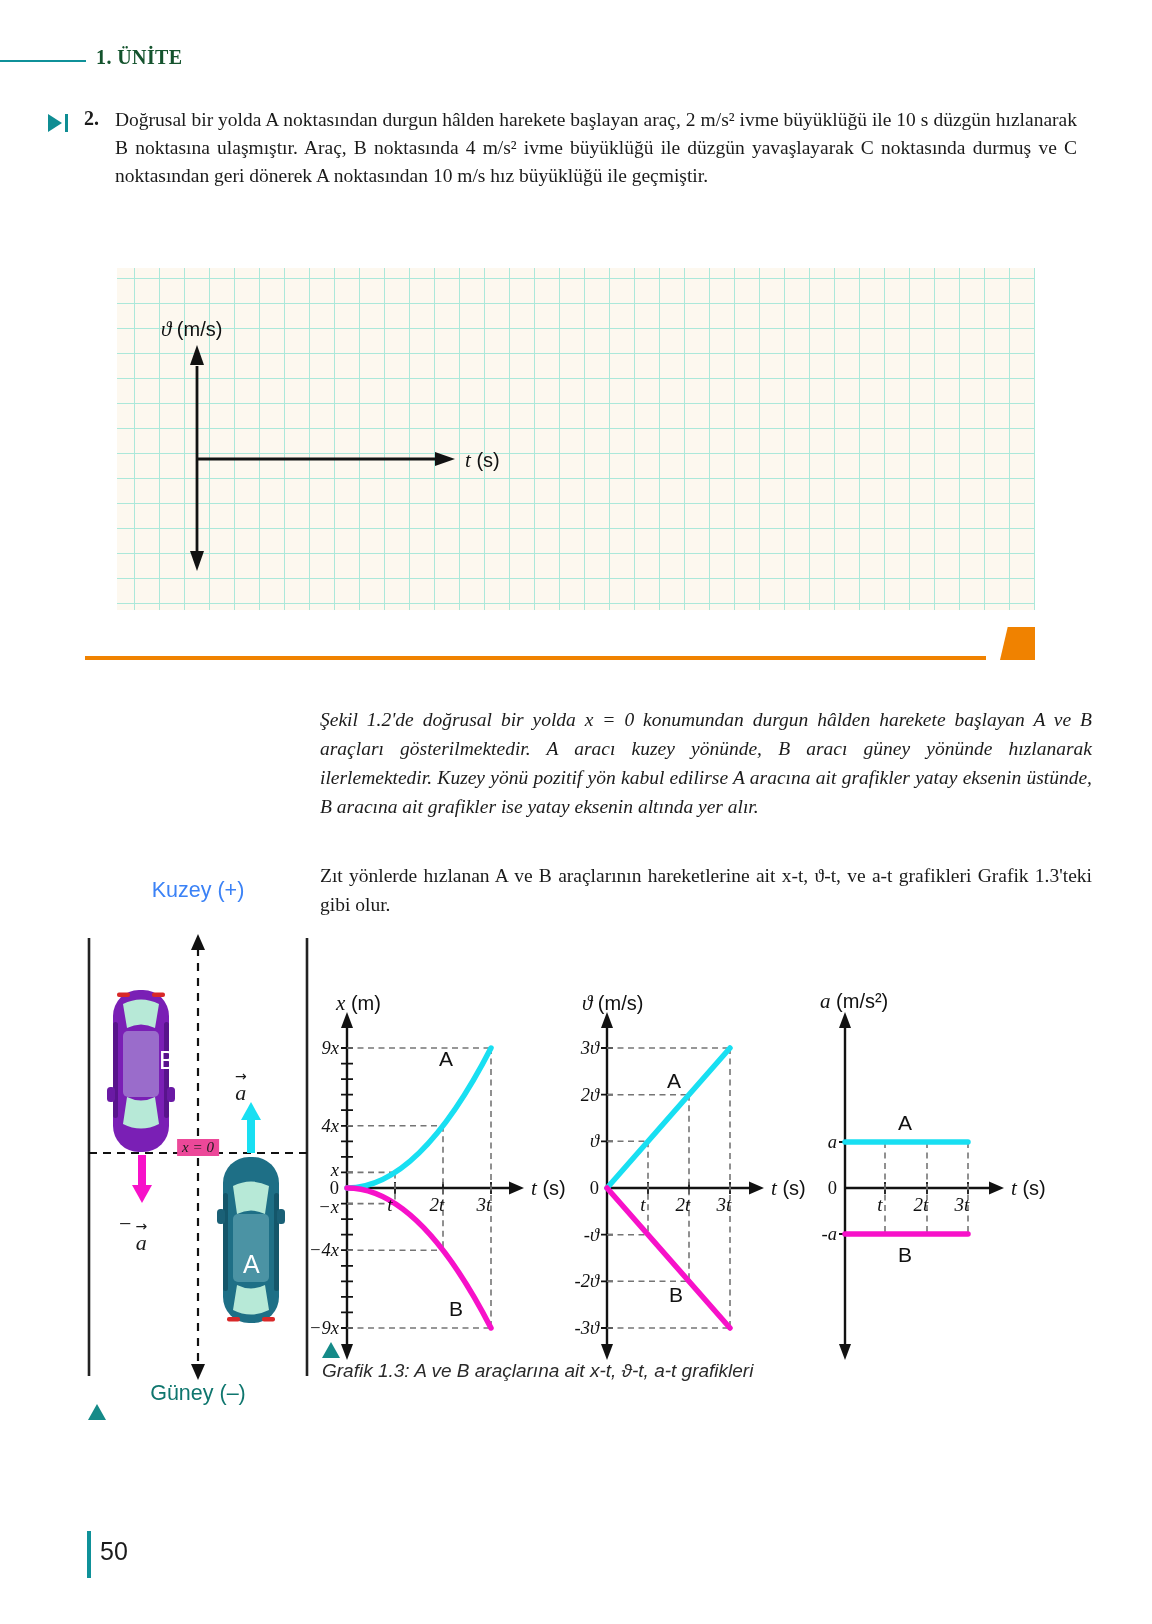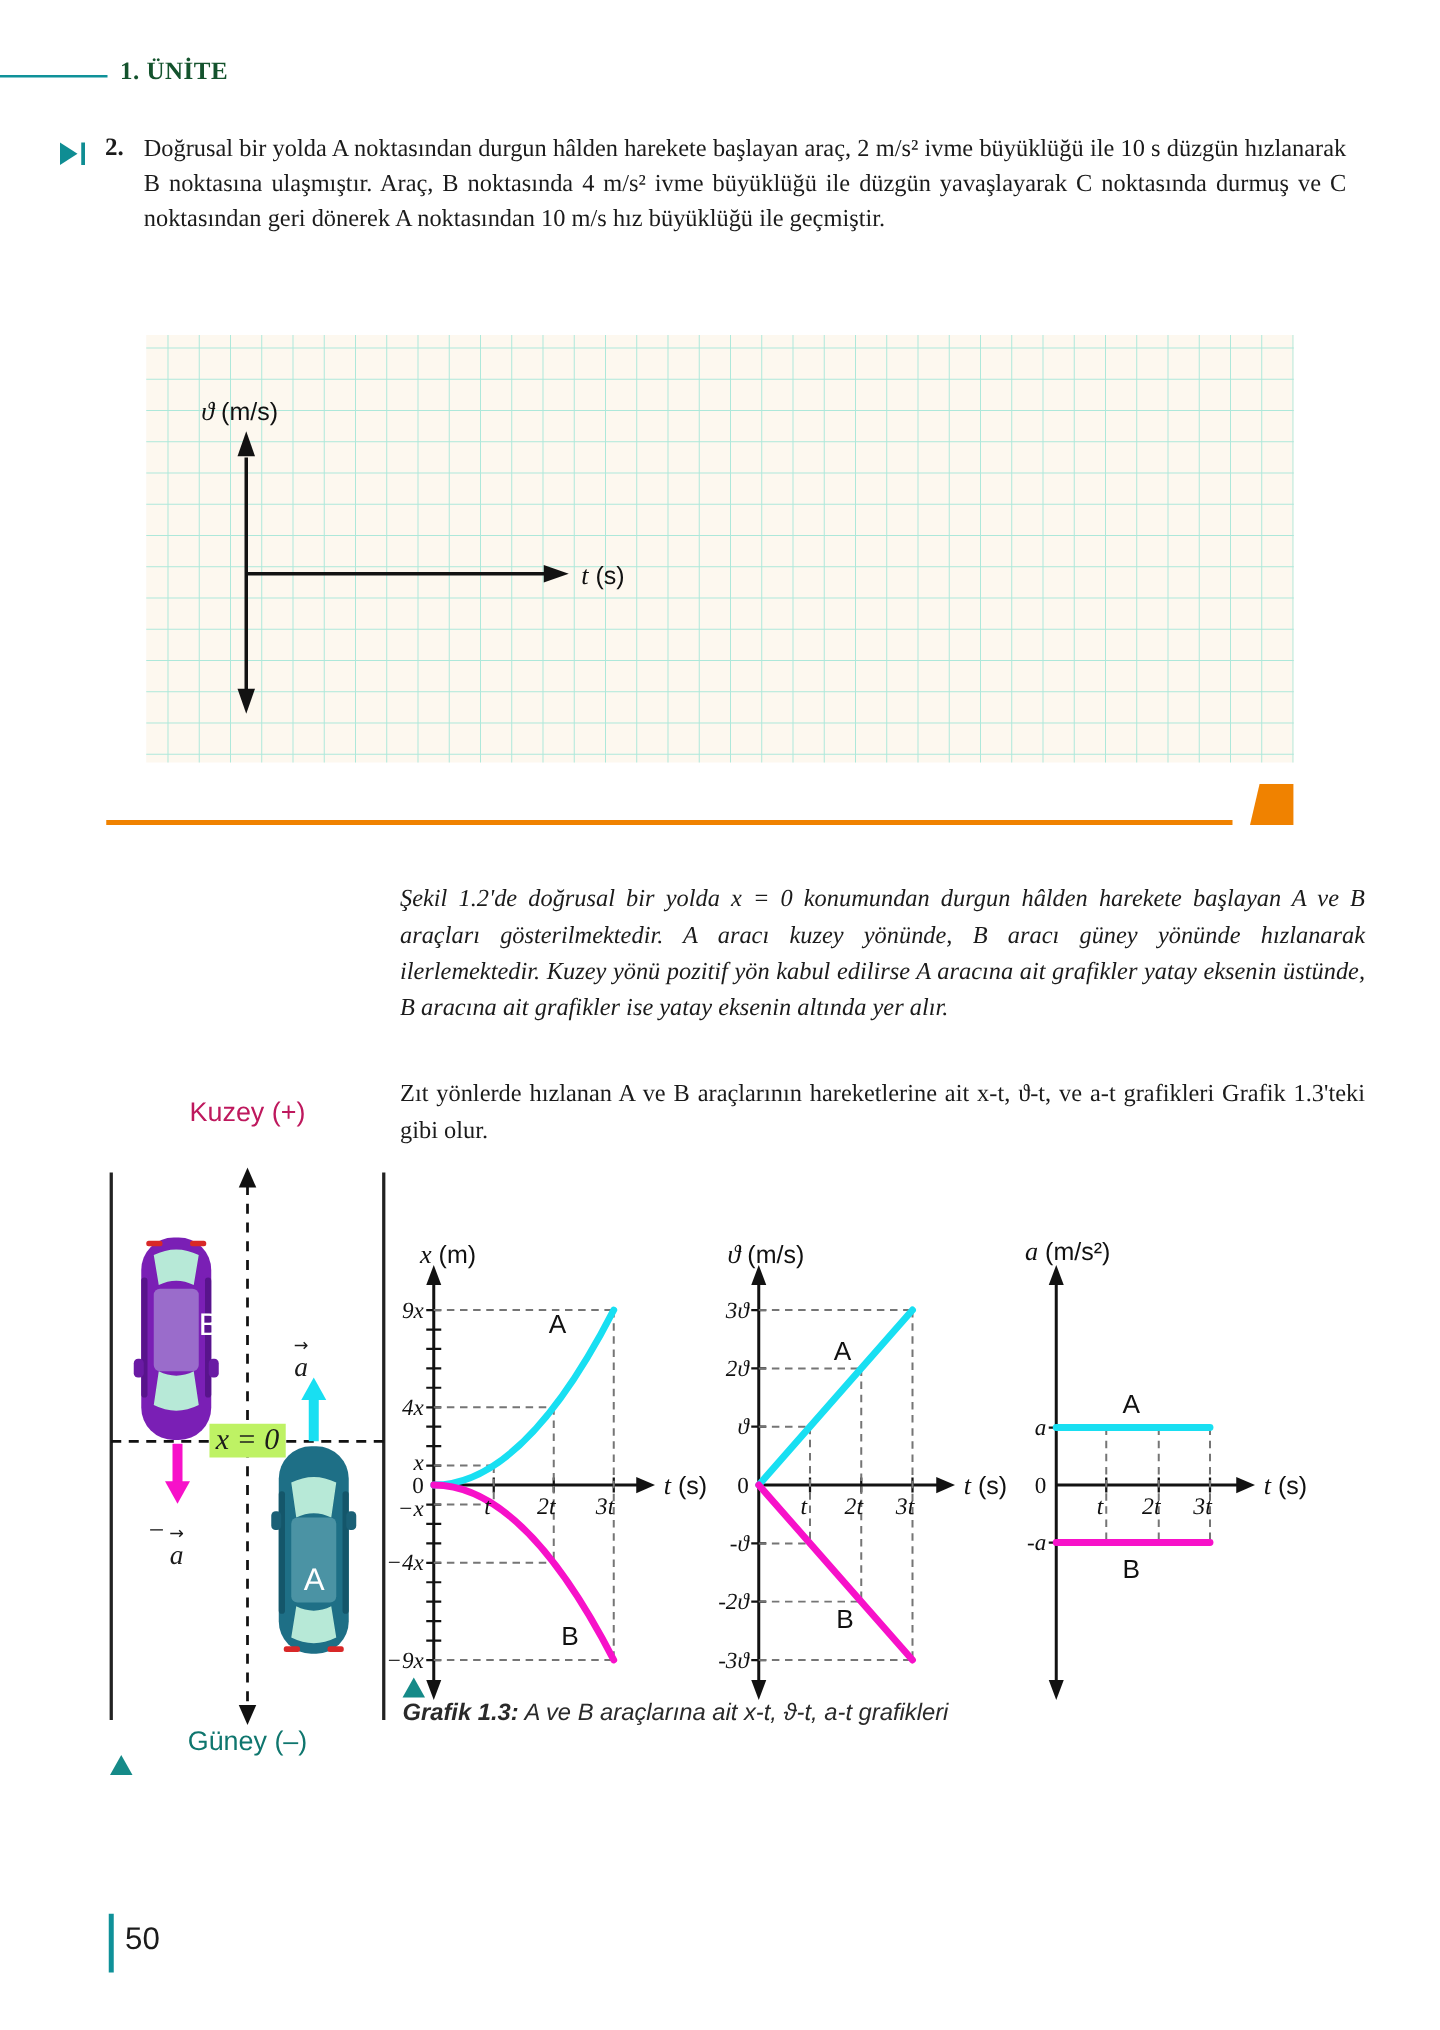--- a/index.html
+++ b/index.html
@@ -29,41 +29,41 @@
   .orange-corner{left:1000px;top:627px;width:35px;height:33px;background:#f08200;
     clip-path:polygon(22% 0,100% 0,100% 100%,0 100%);}
   
   .para1{left:320px;top:705px;width:772px;font-size:19.5px;line-height:29px;font-style:italic;}
   .para2{left:320px;top:861px;width:772px;font-size:19.5px;line-height:29px;}
   .para3{left:320px;top:1452px;width:778px;font-size:20px;line-height:30px;
          font-family:"Liberation Sans","DejaVu Sans",sans-serif;}
   
   .figure{left:85px;top:878px;width:226px;height:550px;}
   .fig-north{left:0;top:0;width:226px;text-align:center;font-size:21.5px;
-             font-family:"Liberation Sans","DejaVu Sans",sans-serif;color:#be185d;}
+             font-family:"Liberation Sans","DejaVu Sans",sans-serif;color:#3b82f6;}
   .fig-south{left:0;top:503px;width:226px;text-align:center;font-size:21.5px;
              font-family:"Liberation Sans","DejaVu Sans",sans-serif;color:#0f766e;}
   .road{left:0;top:28px;}
-  .x0-label{left:50%;transform:translateX(-50%);top:261px;background:#bef264;padding:0 5px;
-            font-size:24px;font-style:italic;white-space:nowrap;}
+  .x0-label{left:50%;transform:translateX(-50%);top:261px;background:#ec4899;padding:0 5px;
+            font-size:15px;font-style:italic;white-space:nowrap;}
   .car-letter{color:#ffffff;font-family:"Liberation Sans","DejaVu Sans",sans-serif;
               font-size:25px;}
   .veclab{font-size:22px;font-style:italic;line-height:1;}
   .vstack{display:inline-flex;flex-direction:column;align-items:center;}
   .vecarrow{font-style:normal;font-size:14px;line-height:8px;margin-bottom:2px;
             font-family:"DejaVu Sans",sans-serif;}
   .minus{font-style:normal;margin-right:4px;}
   
   .cap-tri{width:0;height:0;border-left:9px solid transparent;border-right:9px solid transparent;
            border-bottom:16px solid #158a88;}
   .grafik-cap{left:322px;top:1360px;width:700px;font-size:19px;font-style:italic;
               font-family:"Liberation Sans","DejaVu Sans",sans-serif;color:#2a2a2a;}
   .sekil-cap{left:86px;top:1430px;width:226px;font-size:19px;font-style:italic;line-height:29px;
              font-family:"Liberation Sans","DejaVu Sans",sans-serif;color:#2a2a2a;}
-  .cap-bold{font-weight:bold;margin-top:26px;}
+  .cap-bold{font-weight:normal;margin-top:26px;}
   
   .graph{overflow:visible;}
   .ax{stroke:#121212;stroke-width:2.4;fill:none;}
   .axf{fill:#121212;stroke:none;}
   .tick{stroke:#121212;stroke-width:1.8;fill:none;}
   .dash{stroke:#757575;stroke-width:1.6;fill:none;stroke-dasharray:6,4.5;}
   .cA{stroke:#18dff2;stroke-width:5.5;fill:none;stroke-linecap:round;}
   .cB{stroke:#f711c9;stroke-width:5.5;fill:none;stroke-linecap:round;}
   .glabel-var{font:italic 21px "Liberation Serif","DejaVu Serif",serif;fill:#111;}
   .glabel-unit{font:20px "Liberation Sans","DejaVu Sans",sans-serif;fill:#111;}

